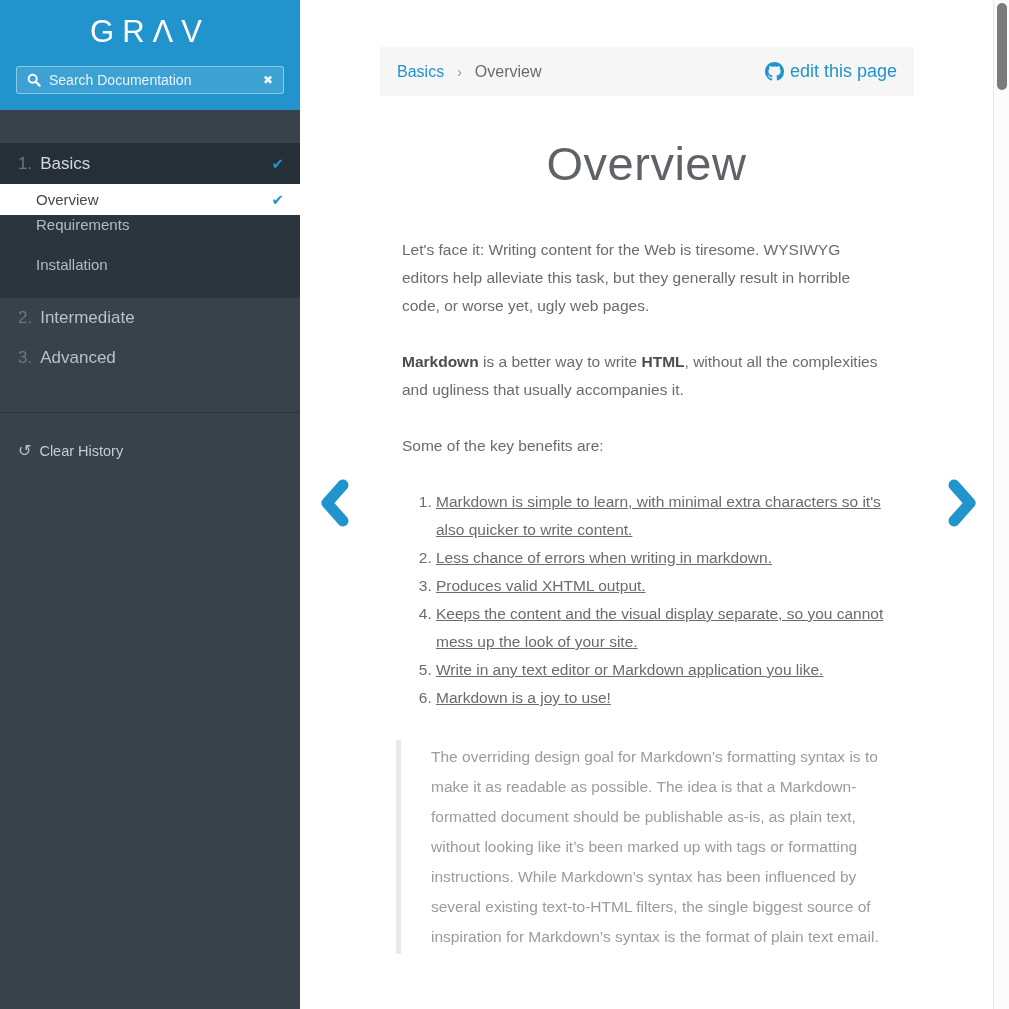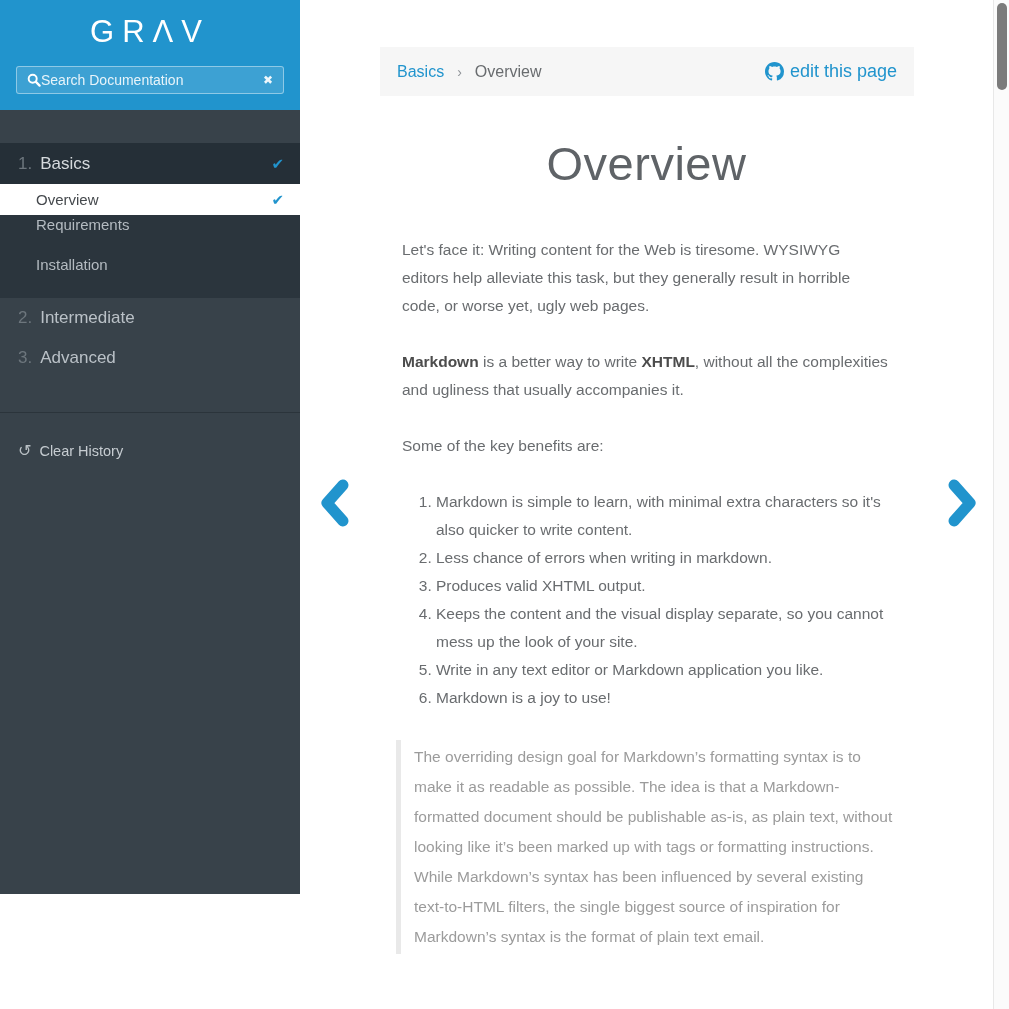--- a/index.html
+++ b/index.html
@@ -1,30 +1,30 @@
 <!DOCTYPE html>
 <html><head>
 <meta charset="utf-8">
 <style>
   * { margin:0; padding:0; box-sizing:border-box; }
   html,body { width:1009px; height:1009px; overflow:hidden; background:#fff;
     font-family:"Liberation Sans","DejaVu Sans",sans-serif; }
 
   
-  .sidebar { position:absolute; left:0; top:0; width:300px; height:894px;
+  .sidebar { position:absolute; left:0; top:0; width:300px; height:1009px;
     background:#38424a; }
   .side-header { position:absolute; left:0; top:0; width:300px; height:110px;
     background:#2194cd; }
   .logo { position:absolute; left:0; top:14px; width:100%; text-align:center;
     color:#fff; font-size:31px; letter-spacing:8px; font-weight:400; cursor:pointer; }
   .search-box { position:absolute; left:16px; right:16px; top:66px; height:28px;
     background:rgba(255,255,255,0.13); border:1px solid rgba(255,255,255,0.42);
     border-radius:3px; display:flex; align-items:center; padding:0 10px; }
   .search-box input { flex:1; background:transparent; border:none; outline:none;
-    color:#fff; font-size:14px; font-family:inherit; }
+    color:#fff; font-size:14px; font-family:inherit; margin-left:8px; }
   .search-box input::placeholder { color:rgba(255,255,255,0.88); opacity:1; }
   .search-clear { color:rgba(255,255,255,0.92); font-size:12px; font-weight:bold;
     cursor:pointer; line-height:1; }
 
   .sec-title { position:absolute; left:0; width:300px; display:flex; align-items:center;
     padding:0 16px 0 18px; font-size:17px; cursor:pointer; }
   .sec-num { color:#6d767d; margin-right:8px; }
   .sec-label { color:#bac1c7; }
   .sec-basics { top:143px; height:41px; background:#252f37; }
   .sec-basics .sec-label { color:#d6dadd; }
@@ -58,24 +58,24 @@
   .edit-link { margin-left:auto; display:flex; align-items:center; gap:6px;
     color:#2194cd; font-size:18px; cursor:pointer; }
   .edit-link svg { display:block; }
 
   .article { position:absolute; left:96px; top:96px; width:501px;
     color:#696c6f; font-size:15.5px; line-height:28px; }
   .article h1 { margin:40px 0 44px; font-size:47px; line-height:56px;
     font-weight:400; color:#5f6367; text-align:center; letter-spacing:0.5px; }
   .article p { margin:0 6px 28px; }
   .article b { color:#4c4c4c; }
-  .article ol { margin:0 0 28px; padding-left:40px; }
+  .article ol { margin:0 0 28px; padding-left:40px;text-decoration:underline; }
   .article li { line-height:28px; }
   .article blockquote { margin-top:26px; border-left:5px solid #e9e9e9;
-    padding:2px 0 2px 13px; color:#9b9b9b; line-height:30px; }
+    padding:2px 0 2px 30px; color:#9b9b9b; line-height:30px; }
 
   .nav-arrow { position:absolute; top:478px; width:33px; height:50px; cursor:pointer; }
   .nav-prev { left:18px; }
   .nav-next { left:646px; }
 
   
   .scrollbar { position:absolute; right:0; top:0; width:16px; height:1009px;
     background:#fbfbfb; border-left:1px solid #e8e8e8; }
   .scroll-thumb { position:absolute; top:3px; left:3px; width:10px; height:87px;
     background:#7b7b7b; border-radius:5px; cursor:pointer; }
@@ -146,21 +146,21 @@
           <path d="M8 0C3.58 0 0 3.58 0 8c0 3.54 2.29 6.53 5.47 7.59.4.07.55-.17.55-.38 0-.19-.01-.82-.01-1.49-2.01.37-2.53-.49-2.69-.94-.09-.23-.48-.94-.82-1.13-.28-.15-.68-.52-.01-.53.63-.01 1.08.58 1.23.82.72 1.21 1.87.87 2.33.66.07-.52.28-.87.51-1.07-1.78-.2-3.64-.89-3.64-3.95 0-.87.31-1.59.82-2.15-.08-.2-.36-1.02.08-2.12 0 0 .67-.21 2.2.82.64-.18 1.32-.27 2-.27.68 0 1.36.09 2 .27 1.53-1.04 2.2-.82 2.2-.82.44 1.1.16 1.92.08 2.12.51.56.82 1.27.82 2.15 0 3.07-1.87 3.75-3.65 3.95.29.25.54.73.54 1.48 0 1.07-.01 1.93-.01 2.2 0 .21.15.46.55.38A8.01 8.01 0 0 0 16 8c0-4.42-3.58-8-8-8z"></path>
         </svg>
       </span>
       <span>edit this page</span>
     </span>
   </div>
 
   <div class="article">
     <h1>Overview</h1>
     <p>Let's face it: Writing content for the Web is tiresome. WYSIWYG editors help alleviate this task, but they generally result in horrible code, or worse yet, ugly web pages.</p>
-    <p><b>Markdown</b><span> is a better way to write </span><b>XHTML</b><span>, without all the complexities and ugliness that usually accompanies it.</span></p>
+    <p><b>Markdown</b><span> is a better way to write </span><b>HTML</b><span>, without all the complexities and ugliness that usually accompanies it.</span></p>
     <p>Some of the key benefits are:</p>
     <ol>
       <li>Markdown is simple to learn, with minimal extra characters so it's also quicker to write content.</li>
       <li>Less chance of errors when writing in markdown.</li>
       <li>Produces valid XHTML output.</li>
       <li>Keeps the content and the visual display separate, so you cannot mess up the look of your site.</li>
       <li>Write in any text editor or Markdown application you like.</li>
       <li>Markdown is a joy to use!</li>
     </ol>
     <blockquote>The overriding design goal for Markdown’s formatting syntax is to make it as readable as possible. The idea is that a Markdown-formatted document should be publishable as-is, as plain text, without looking like it’s been marked up with tags or formatting instructions. While Markdown’s syntax has been influenced by several existing text-to-HTML filters, the single biggest source of inspiration for Markdown’s syntax is the format of plain text email.</blockquote>

